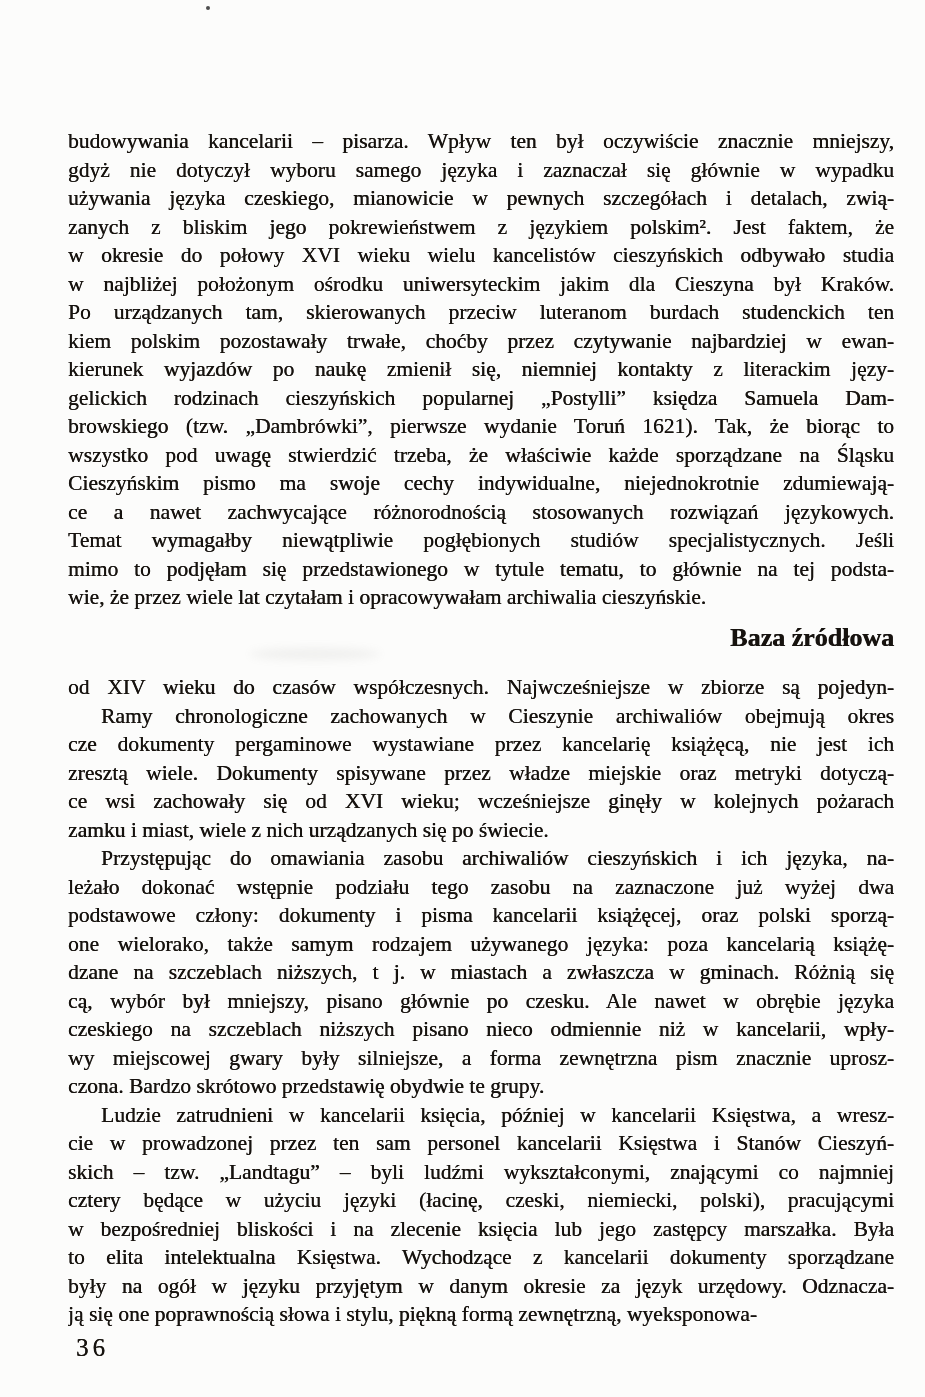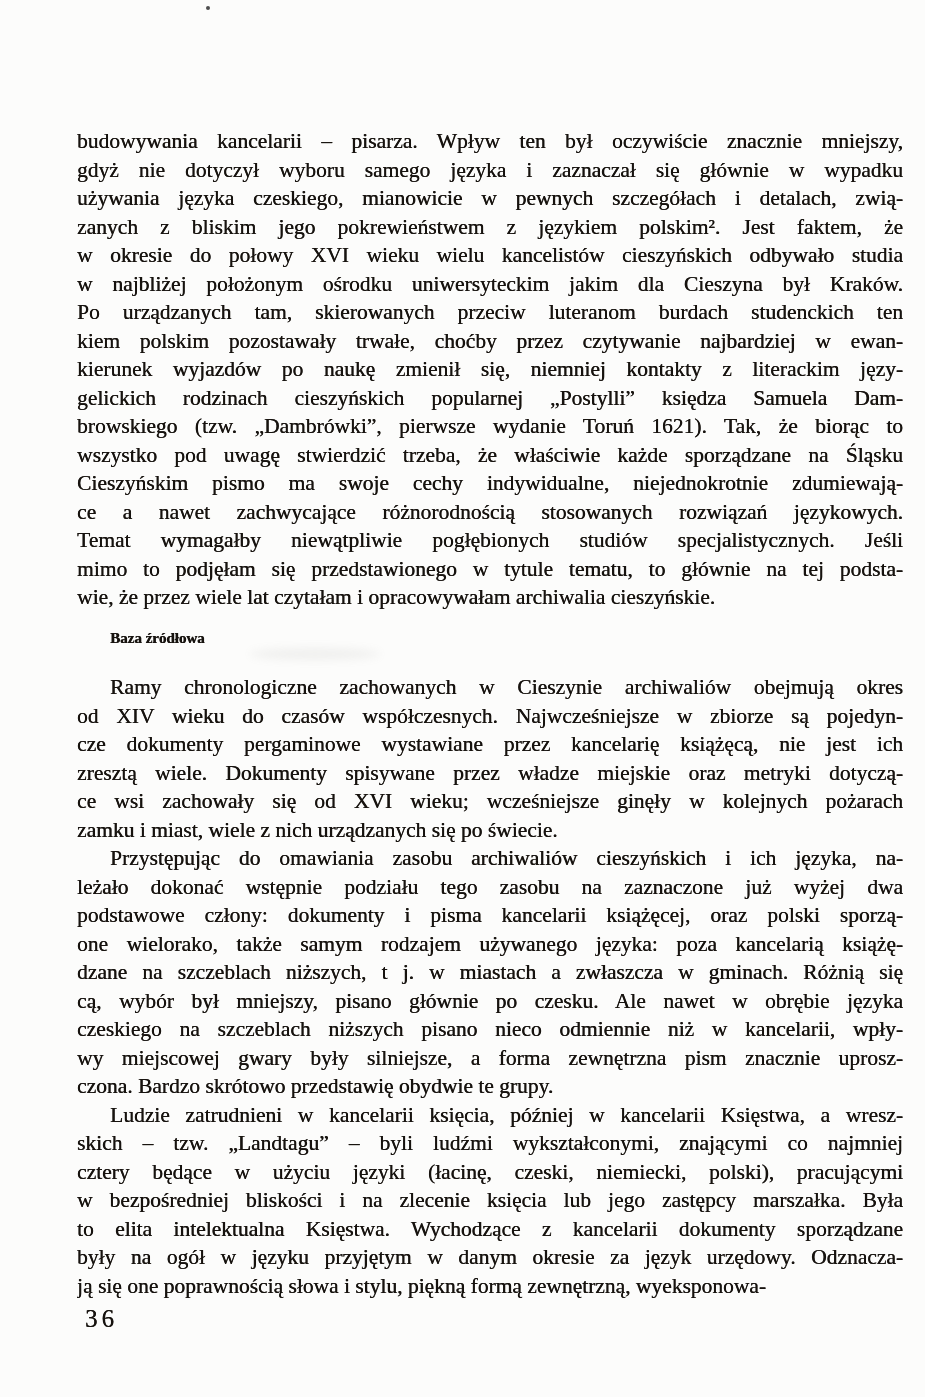--- a/index.html
+++ b/index.html
@@ -11,43 +11,44 @@
     position: relative;
     width: 925px;
     height: 1397px;
     background: #fcfcfb;
     overflow: hidden;
     font-family: "Liberation Serif", serif;
     color: #17130f;
   }
   .text-block {
     position: absolute;
-    left: 77px;
+    left: 68px;
     top: 127px;
     width: 826px;
   }
   .paragraph { margin: 0; padding: 0; }
   .line {
     font-size: 21.5px;
     line-height: 28.5px;
     height: 28.5px;
     overflow: hidden;
     text-align: justify;
     text-align-last: justify;
     text-shadow: 0.35px 0 0 currentColor; 
   }
   .line-last { text-align-last: left; }
   .line-indent { text-indent: 33px; }
   .heading {
-    font-size: 15px;
+    font-size: 26px;
     font-weight: 700;
     line-height: 28.5px;
     margin: 12px 0 21px 0;
     padding-left: 33px;
     text-shadow: 0.5px 0 0 currentColor;
+    text-align: right;
   }
   .page-number {
     font-size: 25px;
     line-height: 29px;
     margin-top: 4px;
     padding-left: 8px;
     letter-spacing: 4px;
     text-shadow: 0.35px 0 0 currentColor;
   }
   .speck {
@@ -96,42 +97,43 @@
         <div class="line">Cieszyńskim pismo ma swoje cechy indywidualne, niejednokrotnie zdumiewają-</div>
         <div class="line">ce a nawet zachwycające różnorodnością stosowanych rozwiązań językowych.</div>
         <div class="line">Temat wymagałby niewątpliwie pogłębionych studiów specjalistycznych. Jeśli</div>
         <div class="line">mimo to podjęłam się przedstawionego w tytule tematu, to głównie na tej podsta-</div>
         <div class="line line-last">wie, że przez wiele lat czytałam i opracowywałam archiwalia cieszyńskie.</div>
       </section>
 
     <h2 class="heading">Baza źródłowa</h2>
 
     <section class="paragraph">
+        <div class="line">od XIV wieku do czasów współczesnych. Najwcześniejsze w zbiorze są pojedyn-</div>
         <div class="line line-indent">Ramy chronologiczne zachowanych w Cieszynie archiwaliów obejmują okres</div>
-        <div class="line">od XIV wieku do czasów współczesnych. Najwcześniejsze w zbiorze są pojedyn-</div>
         <div class="line">cze dokumenty pergaminowe wystawiane przez kancelarię książęcą, nie jest ich</div>
         <div class="line">zresztą wiele. Dokumenty spisywane przez władze miejskie oraz metryki dotyczą-</div>
         <div class="line">ce wsi zachowały się od XVI wieku; wcześniejsze ginęły w kolejnych pożarach</div>
         <div class="line line-last">zamku i miast, wiele z nich urządzanych się po świecie.</div>
       </section>
 
     <section class="paragraph">
         <div class="line line-indent">Przystępując do omawiania zasobu archiwaliów cieszyńskich i ich języka, na-</div>
         <div class="line">leżało dokonać wstępnie podziału tego zasobu na zaznaczone już wyżej dwa</div>
         <div class="line">podstawowe człony: dokumenty i pisma kancelarii książęcej, oraz polski sporzą-</div>
         <div class="line">one wielorako, także samym rodzajem używanego języka: poza kancelarią książę-</div>
         <div class="line">dzane na szczeblach niższych, t j. w miastach a zwłaszcza w gminach. Różnią się</div>
         <div class="line">cą, wybór był mniejszy, pisano głównie po czesku. Ale nawet w obrębie języka</div>
         <div class="line">czeskiego na szczeblach niższych pisano nieco odmiennie niż w kancelarii, wpły-</div>
         <div class="line">wy miejscowej gwary były silniejsze, a forma zewnętrzna pism znacznie uprosz-</div>
         <div class="line line-last">czona. Bardzo skrótowo przedstawię obydwie te grupy.</div>
       </section>
 
     <section class="paragraph">
         <div class="line line-indent">Ludzie zatrudnieni w kancelarii księcia, później w kancelarii Księstwa, a wresz-</div>
+        <div class="line">cie w prowadzonej przez ten sam personel kancelarii Księstwa i Stanów Cieszyń-</div>
         <div class="line">skich – tzw. „Landtagu” – byli ludźmi wykształconymi, znającymi co najmniej</div>
         <div class="line">cztery będące w użyciu języki (łacinę, czeski, niemiecki, polski), pracującymi</div>
         <div class="line">w bezpośredniej bliskości i na zlecenie księcia lub jego zastępcy marszałka. Była</div>
         <div class="line">to elita intelektualna Księstwa. Wychodzące z kancelarii dokumenty sporządzane</div>
         <div class="line">były na ogół w języku przyjętym w danym okresie za język urzędowy. Odznacza-</div>
         <div class="line line-last">ją się one poprawnością słowa i stylu, piękną formą zewnętrzną, wyeksponowa-</div>
       </section>
 
     <div class="page-number">36</div>
 

